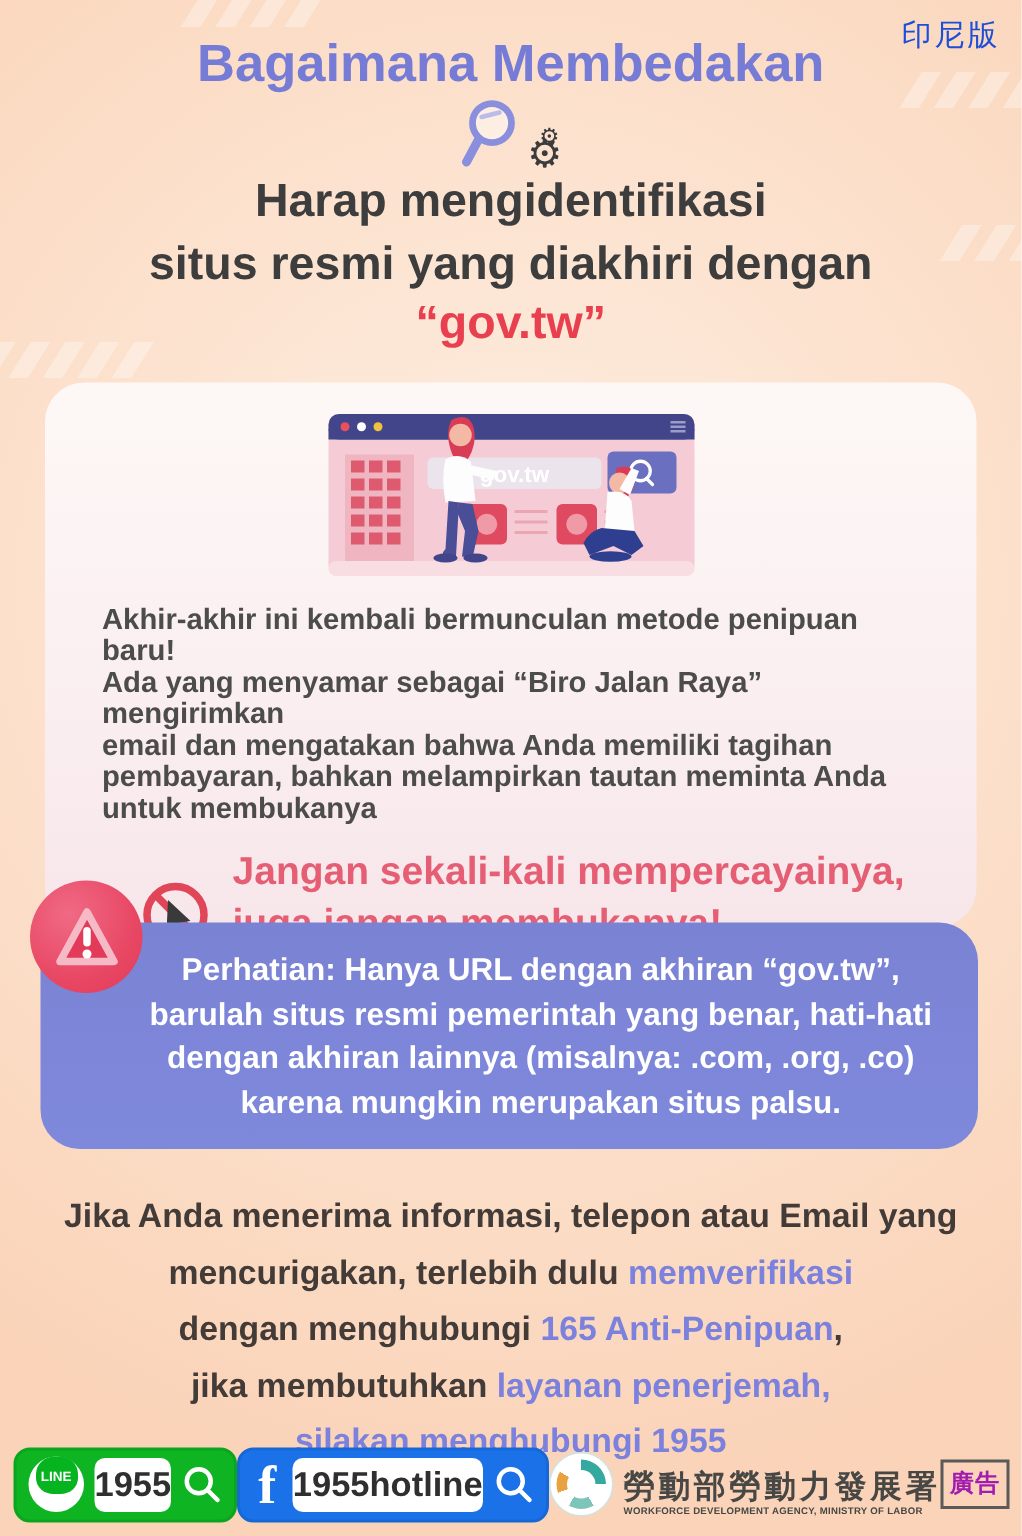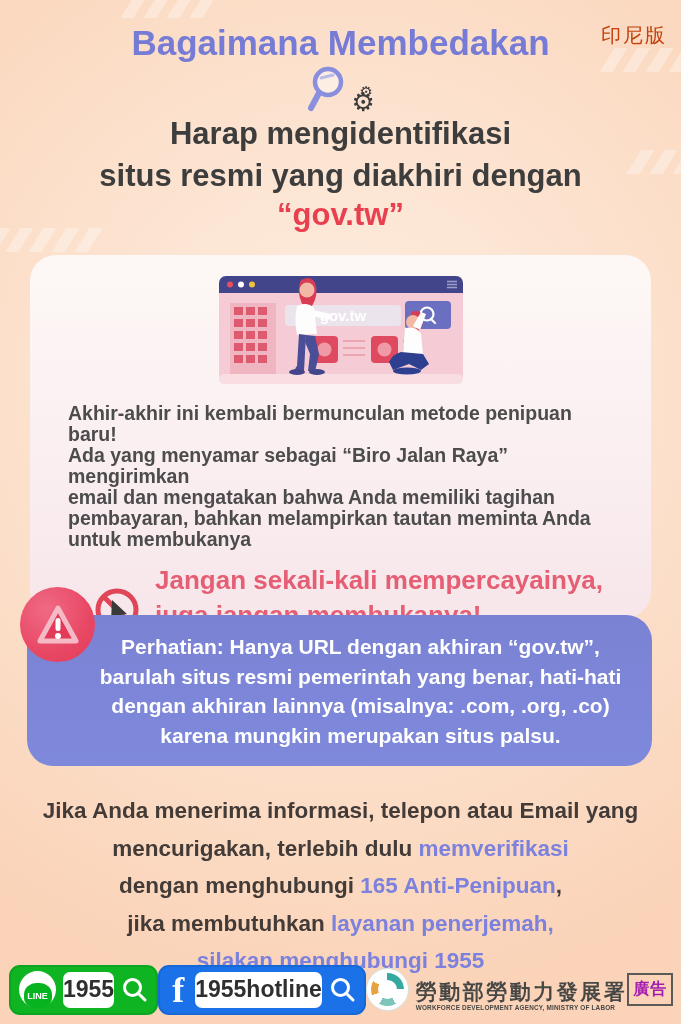--- a/index.html
+++ b/index.html
@@ -9,21 +9,21 @@
   *{margin:0;padding:0;box-sizing:border-box;}
   html,body{width:681px;height:1024px;}
   body{
     font-family:"Liberation Sans","DejaVu Sans",sans-serif;
     position:relative;width:681px;height:1024px;overflow:hidden;
     background:radial-gradient(ellipse 90% 60% at 50% 38%, #fdeee2 0%, #fce0cb 55%, #fad3b8 100%);
   }
   .stripes{position:absolute;display:flex;gap:10px;opacity:.33;pointer-events:none;}
   .stripes i{display:block;width:13px;height:24px;background:#fff;transform:skewX(-32deg);}
   
-  .lang-badge{position:absolute;top:10px;right:14px;font-size:20px;color:#c2410c;letter-spacing:2px;margin-top:12px;}
+  .lang-badge{position:absolute;top:10px;right:14px;font-size:20px;color:#1d4ed8;letter-spacing:2px;}
   .title{position:absolute;top:20px;left:0;width:100%;text-align:center;
     color:var(--accent);font-size:35px;font-weight:bold;line-height:46px;}
   .title .t-line2{display:inline-flex;align-items:center;gap:2px;}
   .mag-icon{width:42px;height:46px;margin-left:4px;}
   .gears{display:inline-block;color:#3b3b3b;position:relative;width:30px;height:44px;}
   .gears .g-small{position:absolute;top:2px;left:10px;font-size:15px;}
   .gears .g-big{position:absolute;top:12px;left:2px;font-size:26px;}
   .subtitle{position:absolute;top:113px;left:0;width:100%;text-align:center;
     color:var(--dark);font-size:31px;font-weight:bold;line-height:42px;white-space:pre-line;}
   .gov-red{position:absolute;top:197px;left:0;width:100%;text-align:center;
@@ -50,21 +50,21 @@
   .advice{position:absolute;top:792px;left:0;width:100%;text-align:center;
     font-size:22.5px;font-weight:bold;line-height:37.5px;white-space:pre-line;}
   .seg-dark{color:#433b37;} .seg-accent{color:#7b81dc;}
   
   .footer{position:absolute;left:0;top:962px;width:681px;height:55px;
     display:flex;align-items:center;justify-content:space-between;padding:0 9px;}
   .badge{display:flex;align-items:center;border-radius:11px;height:50px;padding:0 8px;gap:7px;}
   .badge-line{background:var(--line-green);border:2px solid #0ca51f;width:152px;}
   .badge-fb{background:var(--fb-blue);border:2px solid #1668d6;width:216px;}
   .line-logo{width:37px;height:37px;border-radius:50%;background:#fff;
-    display:flex;align-items:flex-end;justify-content:center;flex:0 0 auto;}
+    display:flex;align-items:flex-start;justify-content:center;flex:0 0 auto;}
   .line-bubble{width:28px;height:25px;background:#06b41f;border-radius:46% 46% 42% 42%;
     display:flex;align-items:center;justify-content:center;
     color:#fff;font-size:9px;font-weight:bold;letter-spacing:0;}
   .search-box{background:#fff;border-radius:7px;height:36px;display:flex;align-items:center;
     justify-content:center;color:#2f2f2f;font-size:23px;font-weight:bold;flex:1;}
   .fb-f{color:#fff;font-size:36px;font-weight:bold;line-height:36px;width:20px;text-align:center;
     font-family:"Liberation Serif","DejaVu Serif",serif;flex:0 0 auto;}
   .mag-white{width:27px;height:27px;flex:0 0 auto;}
   .agency{display:flex;align-items:flex-end;gap:7px;}
   .wda-logo{width:43px;height:43px;border-radius:50%;background:#fff;border:1px solid #cfe4e2;

